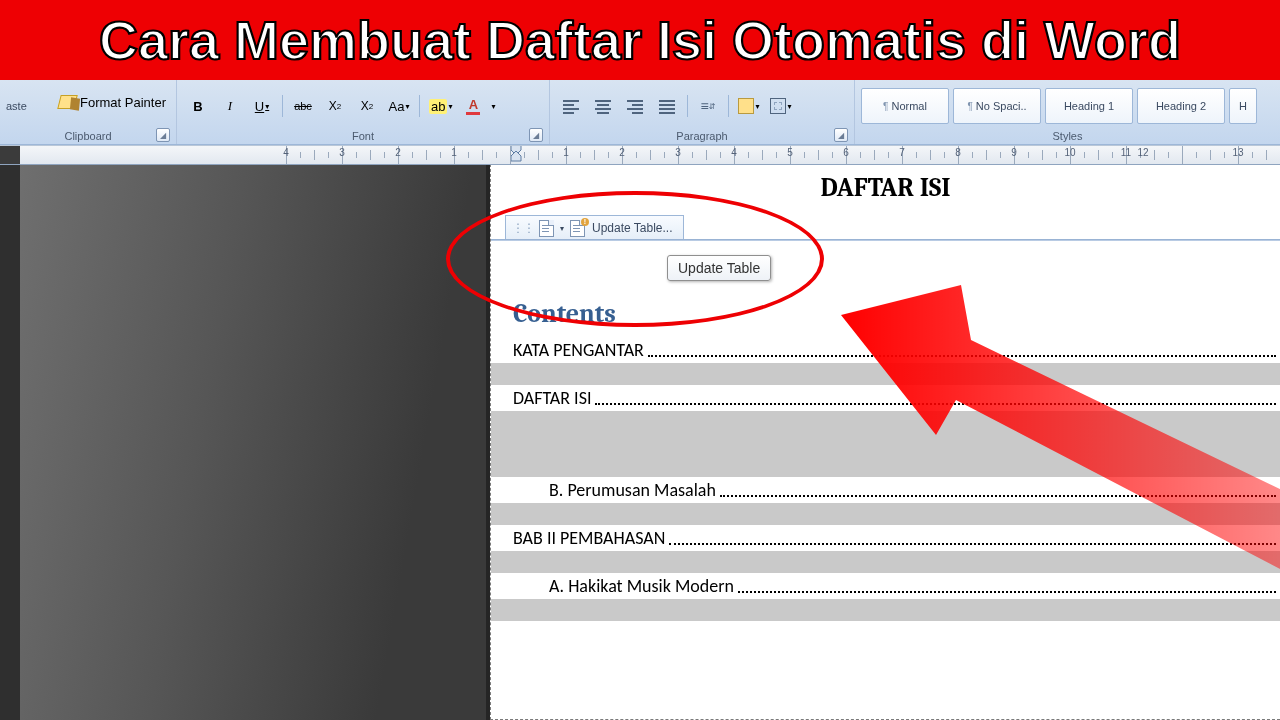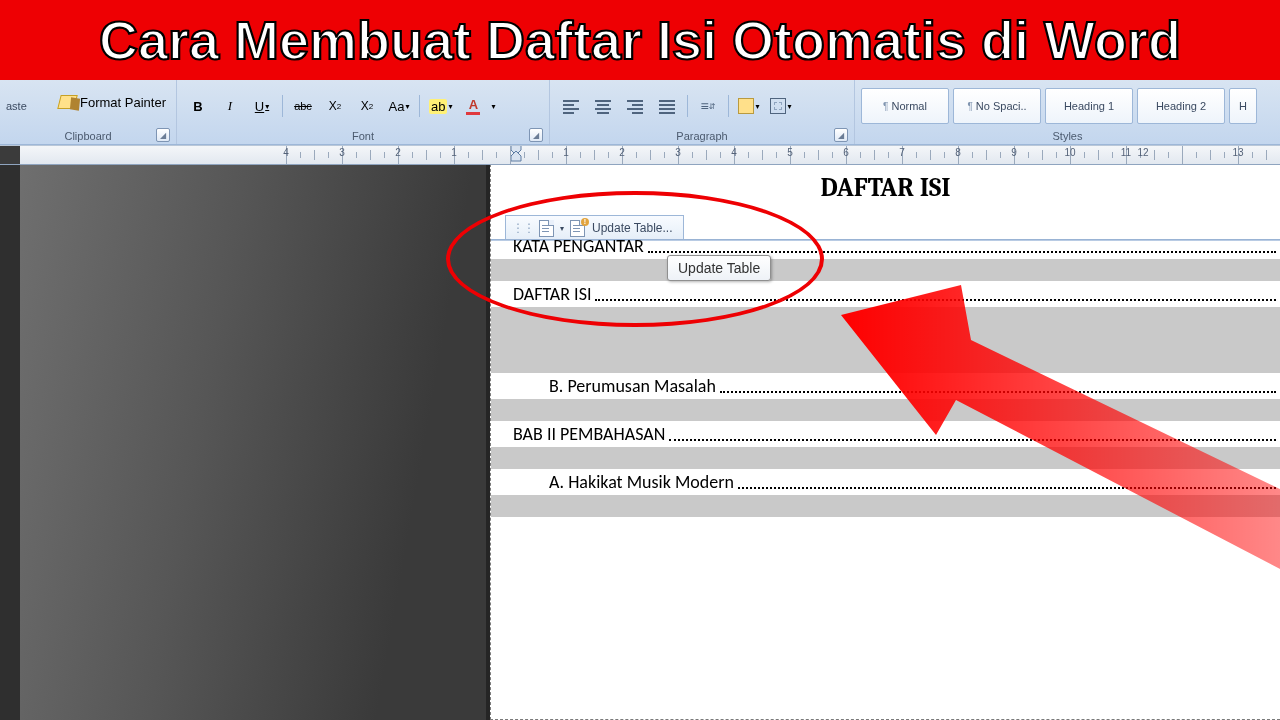--- a/index.html
+++ b/index.html
@@ -306,20 +306,21 @@
           <span class="ln1"></span>
           <span class="ln2"></span>
           <span class="ln3"></span>
         </span>
       <span style="margin-left:5px">Update Table...</span>
     </div>
     <div class="hr-top"></div>
 
     <div class="tooltip">Update Table</div>
 
+    <div class="contents">Contents</div>
 
     <div id="tocContainer">
         <div class="toc-row">
           <span class="label">KATA PENGANTAR</span>
           <span class="dots"></span>
         </div>
         <div class="stripe"></div>
         <div class="toc-row">
           <span class="label">DAFTAR ISI</span>
           <span class="dots"></span>

